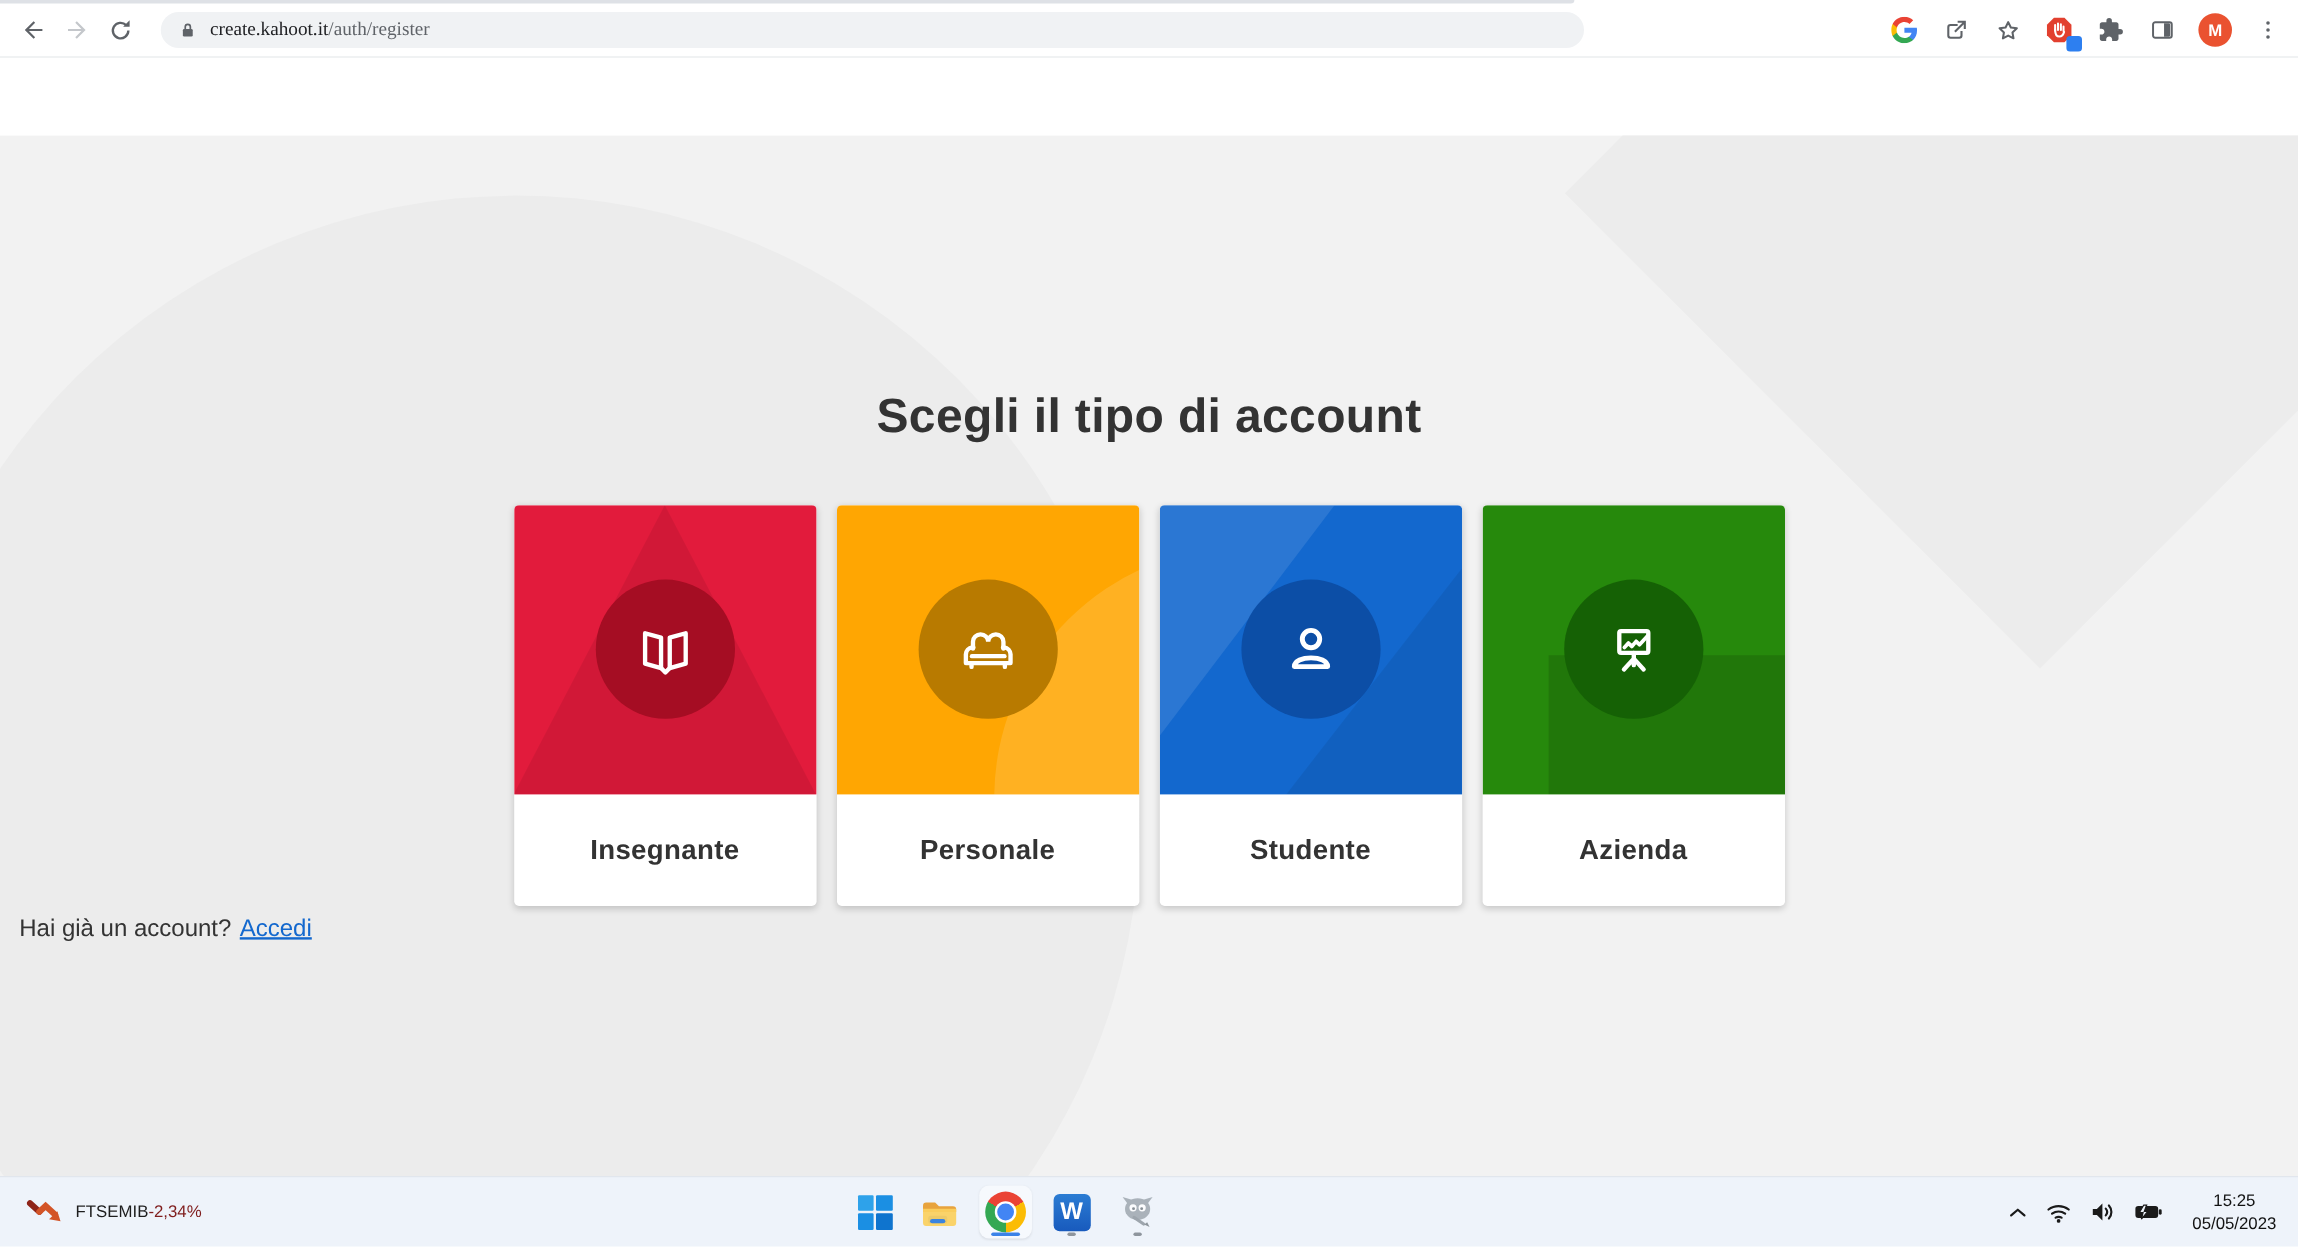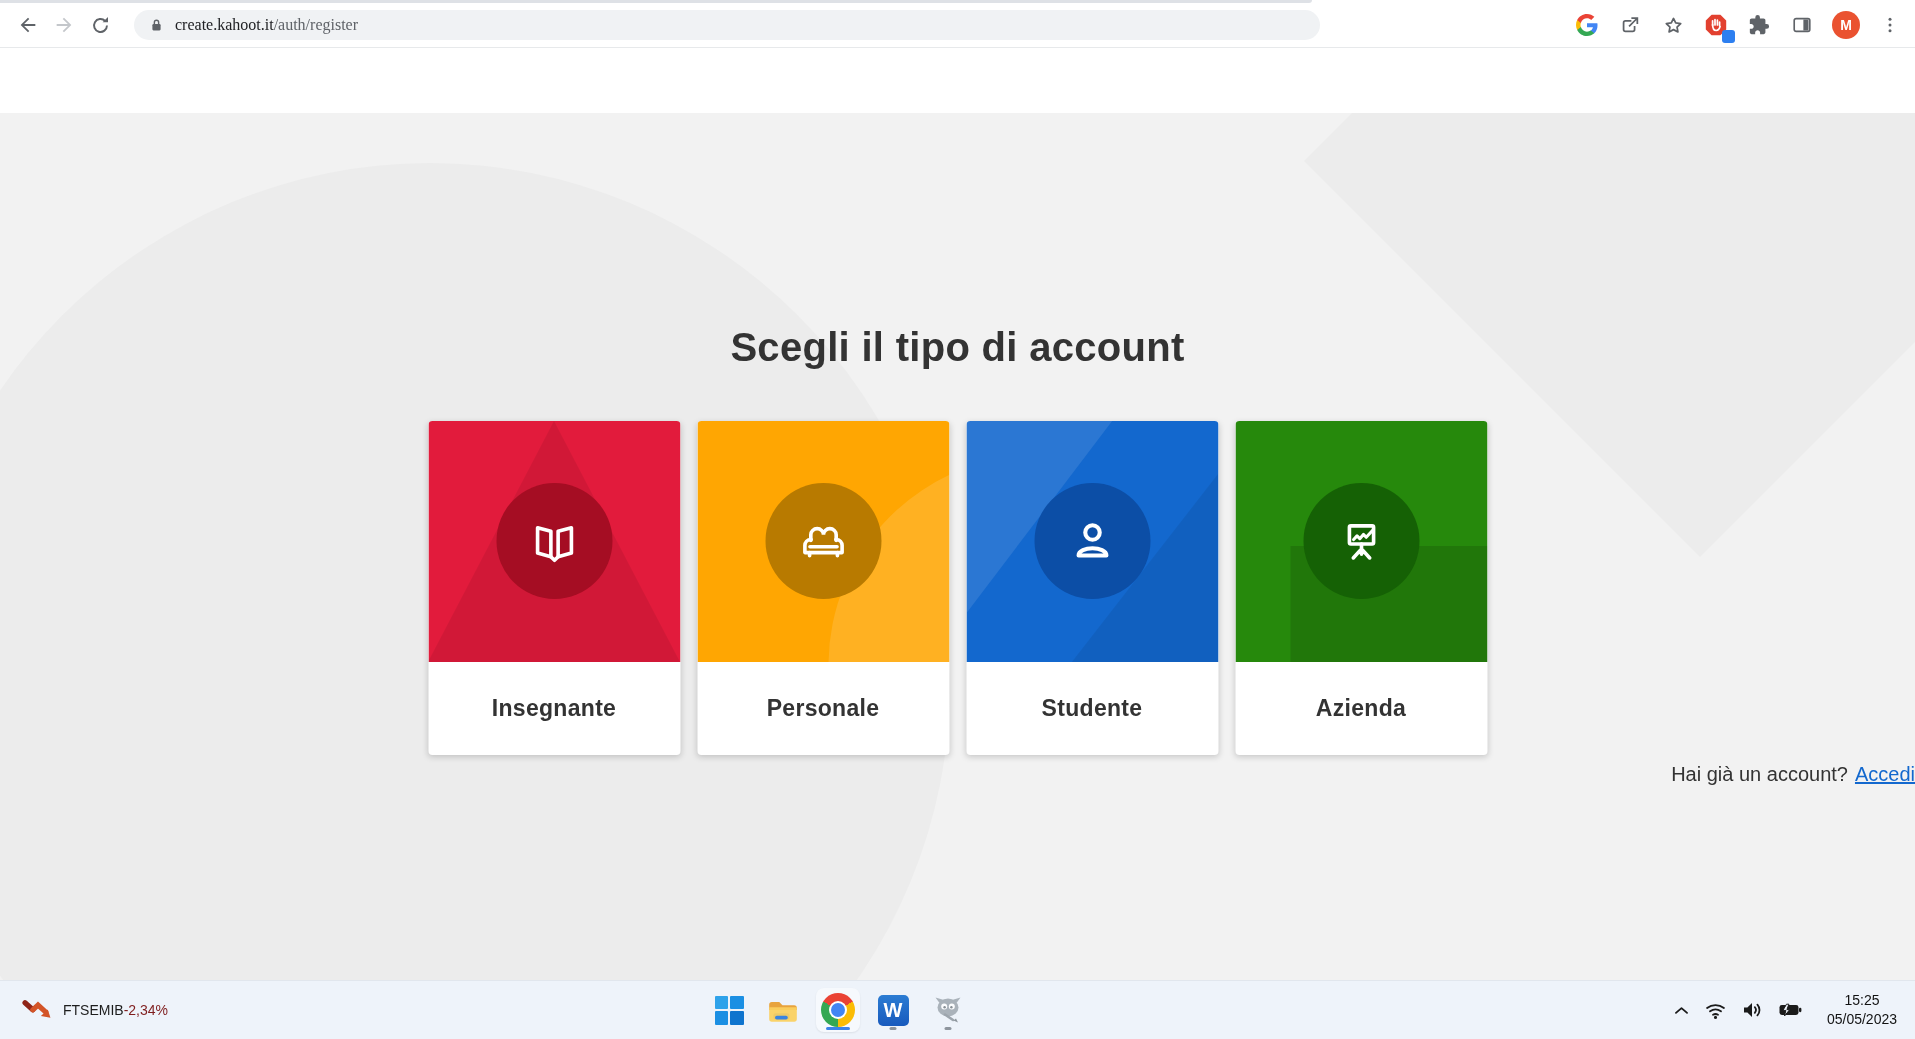--- a/index.html
+++ b/index.html
@@ -36,21 +36,21 @@
   .card-top { position:relative; height:241px; background:var(--bg); overflow:hidden; }
   .ov { position:absolute; inset:0; }
   .ov-triangle { background:rgba(0,0,0,.075); clip-path:polygon(50% 0, 100% 100%, 0 100%); }
   .ov-wedge-a { background:rgba(255,255,255,.10); clip-path:polygon(0 0, 58% 0, 0 80%); }
   .ov-wedge-b { background:rgba(0,0,0,.07); clip-path:polygon(100% 22%, 100% 100%, 42% 100%); }
   .ov-bigcircle { position:absolute; left:52%; top:14%; width:420px; height:420px; border-radius:50%; background:rgba(255,255,255,.13); }
   .ov-rect { position:absolute; left:22%; top:52%; right:0; bottom:0; background:rgba(0,0,0,.13); }
   .icon-circle { position:absolute; left:50%; top:62px; transform:translateX(-50%); width:116px; height:116px; border-radius:50%; background:var(--circle); display:flex; align-items:center; justify-content:center; }
   .card-label { height:93px; display:flex; align-items:center; justify-content:center; font-size:23px; font-weight:700; color:#333; letter-spacing:.3px; }
 
-  .login-row { position:absolute; top:650px; left:0; right:0; text-align:right; font-size:20px; color:#333; }
+  .login-row { position:absolute; top:650px; left:0; right:0; text-align:left; font-size:20px; color:#333;padding-left:16px; }
   .login-link { color:#1368CE; text-decoration:underline; cursor:pointer; margin-left:7px; }
 
   
   .taskbar { position:absolute; left:0; right:0; bottom:0; height:59px; background:#EEF3FA; border-top:1px solid rgba(0,0,0,.05); z-index:10; }
   .stock-widget { position:absolute; left:22px; top:50%; transform:translateY(-50%); display:flex; align-items:center; gap:9px; cursor:pointer; }
   .stock-texts { display:flex; flex-direction:row; line-height:17px; }
   .stock-symbol { font-size:14px; color:#1D1D1D; }
   .stock-change { font-size:14px; color:#7f1d1d; }
   .tb-center { position:absolute; left:708px; top:0; bottom:0; display:flex; align-items:center; gap:11px; }
   .start-btn { width:42px; height:42px; display:flex; align-items:center; justify-content:center; border-radius:6px; cursor:pointer; }

